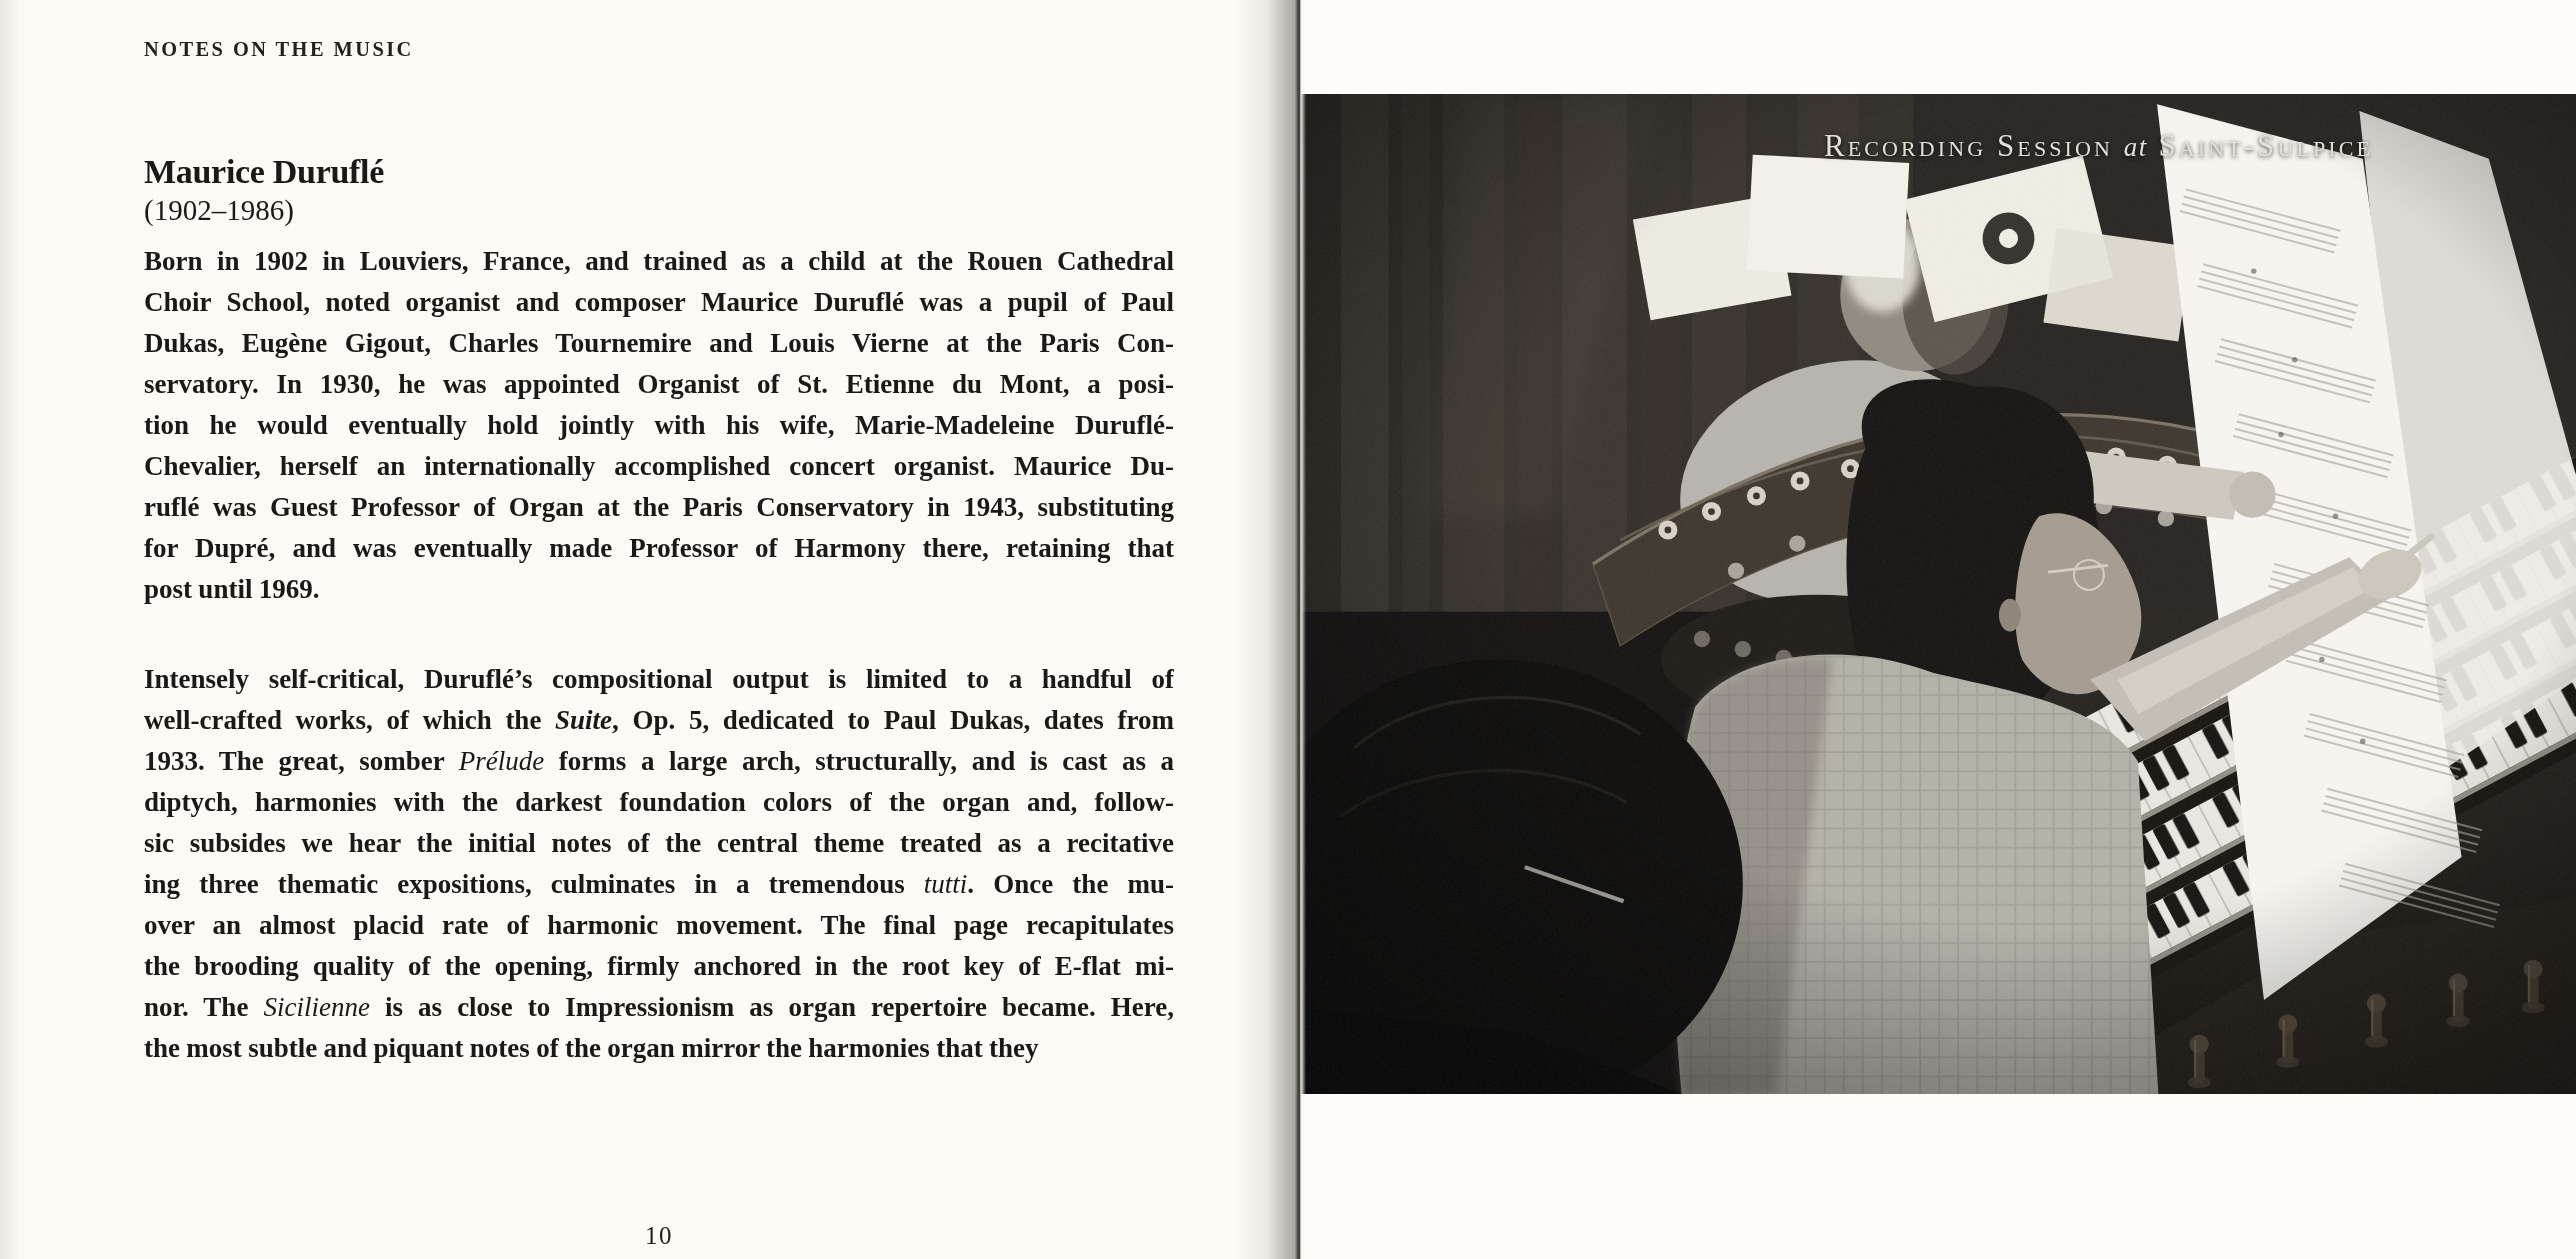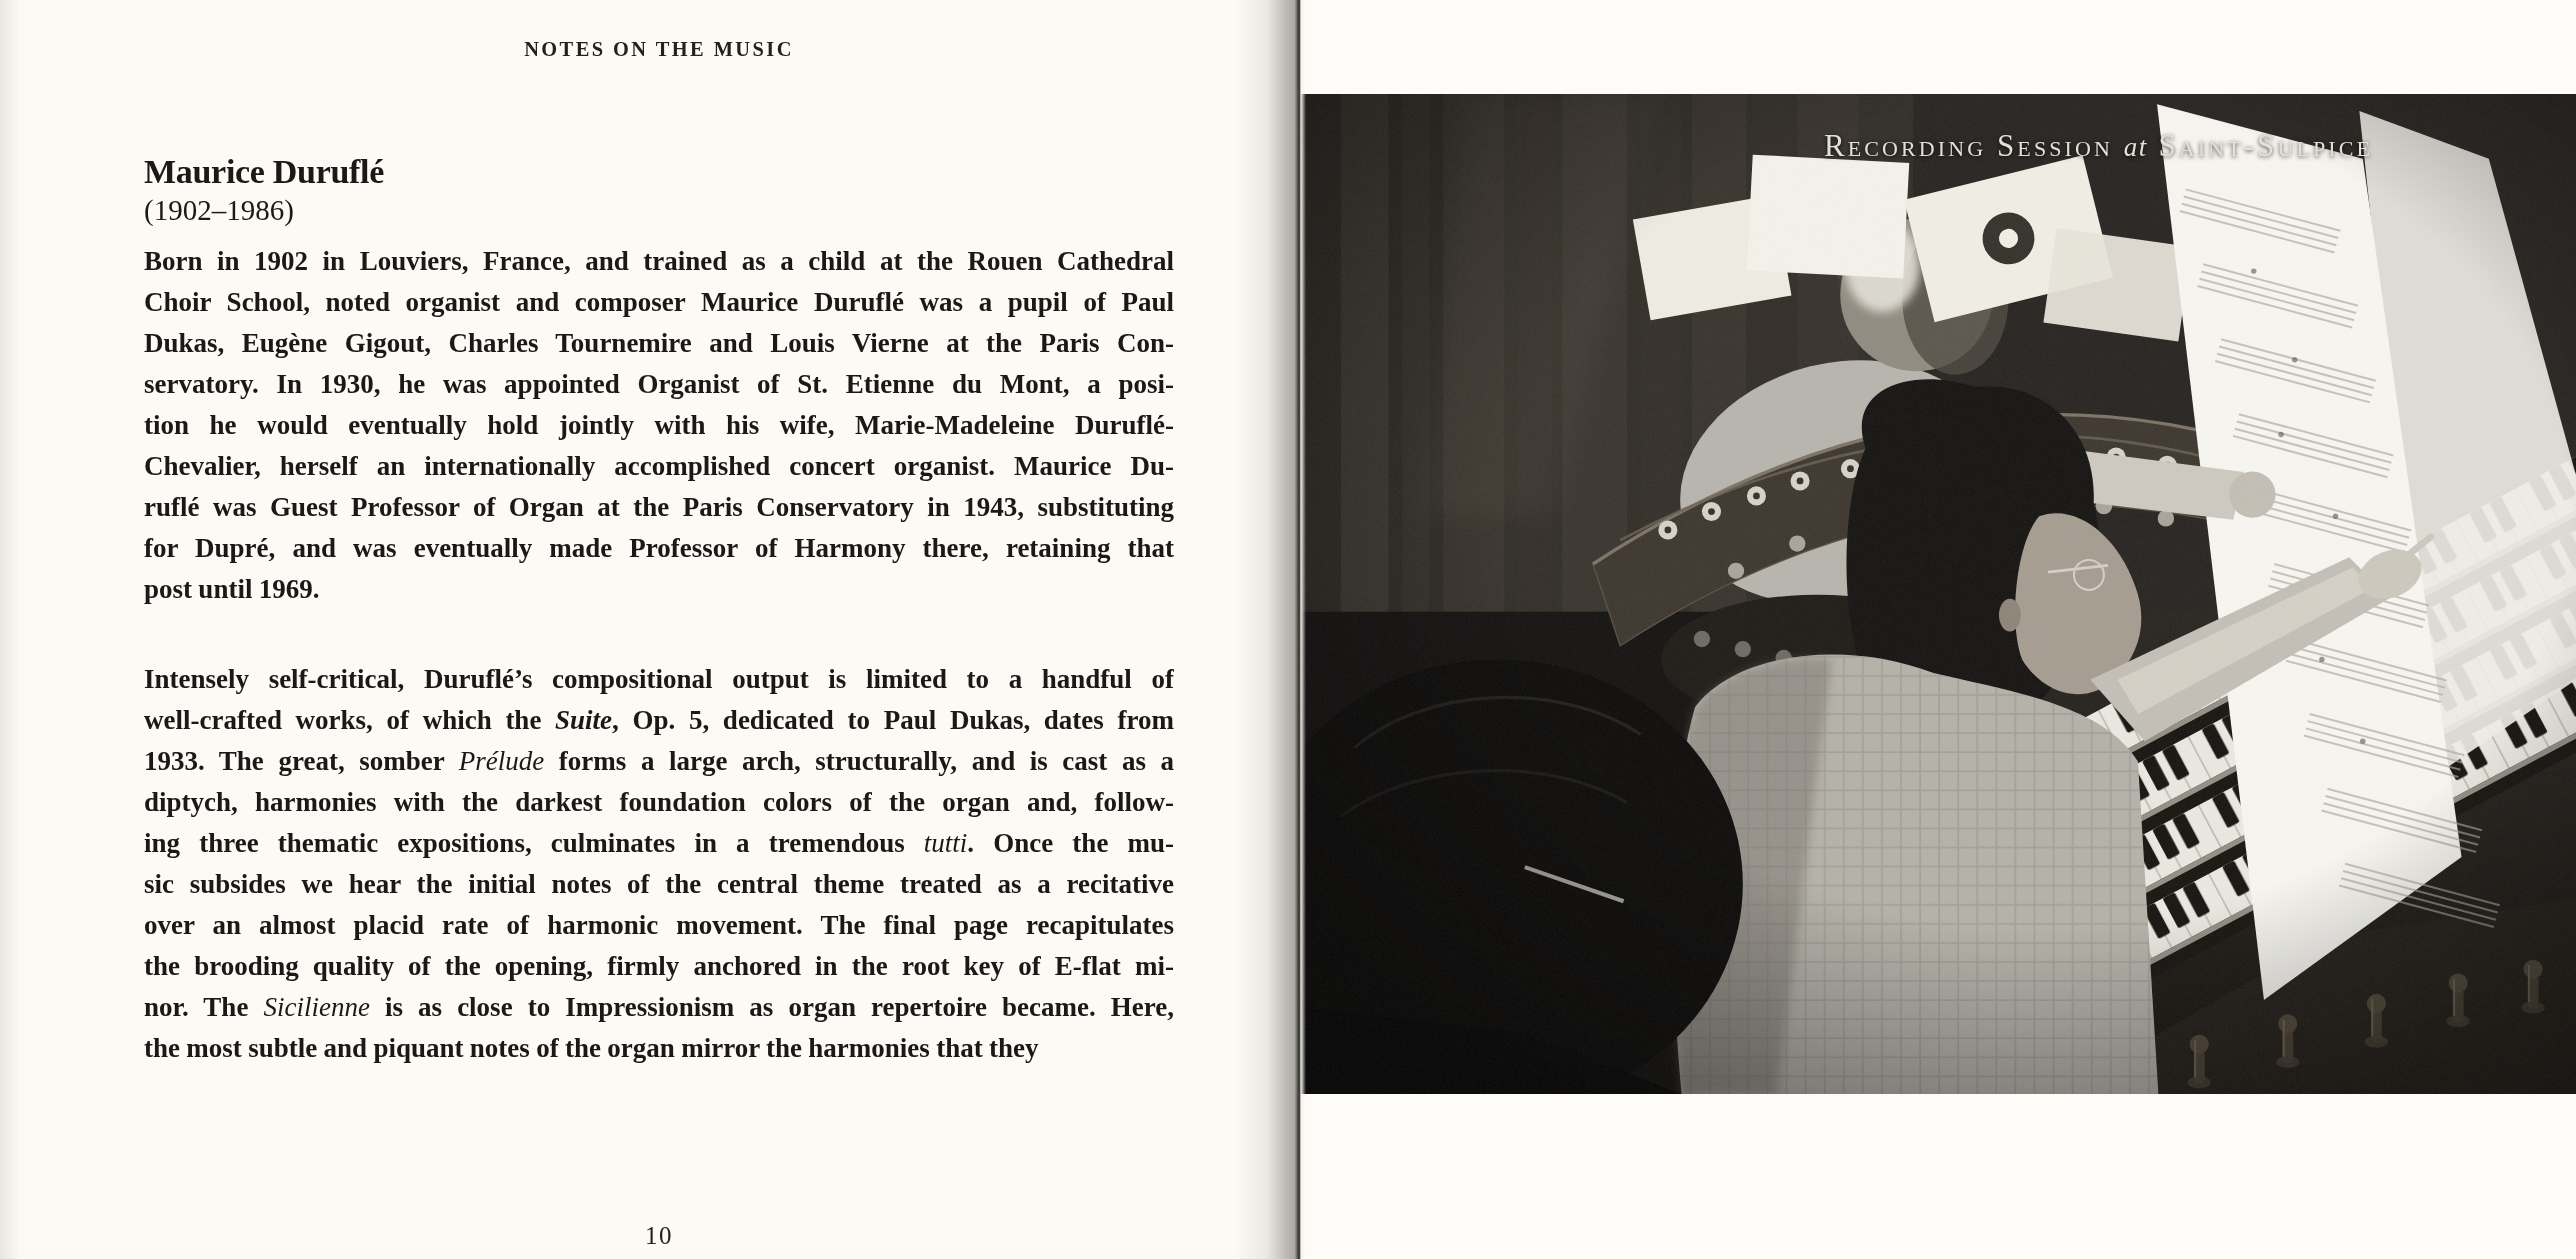--- a/index.html
+++ b/index.html
@@ -5,21 +5,21 @@
   html,body{margin:0;padding:0;background:#ffffff;}
   .spread{position:relative;width:2576px;height:1259px;overflow:hidden;background:#ffffff;
           font-family:"Liberation Serif",serif;color:#1b1917;}
   .page{position:absolute;top:0;height:1259px;}
   .page.left{left:0;width:1288px;background:linear-gradient(to right,#e9e6df 0px,#fbfaf5 20.4px,#fbfaf5 100%);}
   .page.right{left:1301px;width:1275px;background:#fdfcf8;}
   .gutter{position:absolute;top:0;left:1235px;width:71px;height:1259px;z-index:6;pointer-events:none;
           background:linear-gradient(to right,rgba(90,82,70,0) 0%,rgba(90,82,70,0.10) 45%,
           rgba(70,62,52,0.45) 84%,rgba(40,35,28,0.85) 89%,#2c2721 90.5%,rgba(245,244,240,0.95) 93%,rgba(255,255,255,0) 100%);}
 
-  .running-head{position:absolute;left:144px;top:38px;width:1030px;text-align:center;
+  .running-head{position:absolute;left:144px;top:38px;width:1030px;
           font-size:20.4px;font-weight:700;letter-spacing:0.12em;color:#23211e;}
   .content{position:absolute;left:144px;top:153px;width:1030px;}
   .heading{margin:0;font-size:34px;line-height:37px;font-weight:700;letter-spacing:-0.3px;}
   .dates{font-size:29px;line-height:41px;font-weight:400;}
   .body-text{margin-top:9.5px;}
   .para + .para{margin-top:49px;}
   .line{font-size:27px;line-height:41px;max-height:42px;overflow:hidden;
         text-align:justify;text-align-last:justify;word-spacing:-0.015em;}
   .line-last{text-align:right;text-align-last:left;}
   .r{font-style:normal;font-weight:700;}
@@ -57,22 +57,22 @@
             <div class="line"><span class="r">Chevalier, herself an internationally accomplished concert organist. Maurice Du-</span></div>
             <div class="line"><span class="r">ruflé was Guest Professor of Organ at the Paris Conservatory in 1943, substituting</span></div>
             <div class="line"><span class="r">for Dupré, and was eventually made Professor of Harmony there, retaining that</span></div>
             <div class="line line-last"><span class="r">post until 1969.</span></div>
           </div>
           <div class="para">
             <div class="line"><span class="r">Intensely self-critical, Duruflé’s compositional output is limited to a handful of</span></div>
             <div class="line"><span class="r">well-crafted works, of which the </span><span class="bi">Suite</span><span class="r">, Op. 5, dedicated to Paul Dukas, dates from</span></div>
             <div class="line"><span class="r">1933. The great, somber </span><span class="i">Prélude</span><span class="r"> forms a large arch, structurally, and is cast as a</span></div>
             <div class="line"><span class="r">diptych, harmonies with the darkest foundation colors of the organ and, follow-</span></div>
+            <div class="line"><span class="r">sic subsides we hear the initial notes of the central theme treated as a recitative</span></div>
             <div class="line"><span class="r">ing three thematic expositions, culminates in a tremendous </span><span class="i">tutti</span><span class="r">. Once the mu-</span></div>
-            <div class="line"><span class="r">sic subsides we hear the initial notes of the central theme treated as a recitative</span></div>
             <div class="line"><span class="r">over an almost placid rate of harmonic movement. The final page recapitulates</span></div>
             <div class="line"><span class="r">the brooding quality of the opening, firmly anchored in the root key of E-flat mi-</span></div>
             <div class="line"><span class="r">nor. The </span><span class="i">Sicilienne</span><span class="r"> is as close to Impressionism as organ repertoire became. Here,</span></div>
             <div class="line line-last"><span class="r">the most subtle and piquant notes of the organ mirror the harmonies that they</span></div>
           </div>
         </div>
     </div>
     <div class="folio">10</div>
   </section>
 

